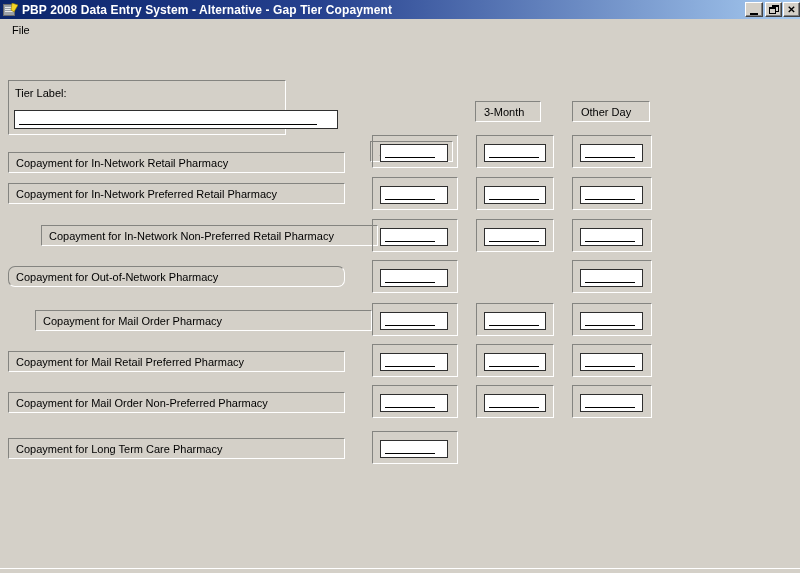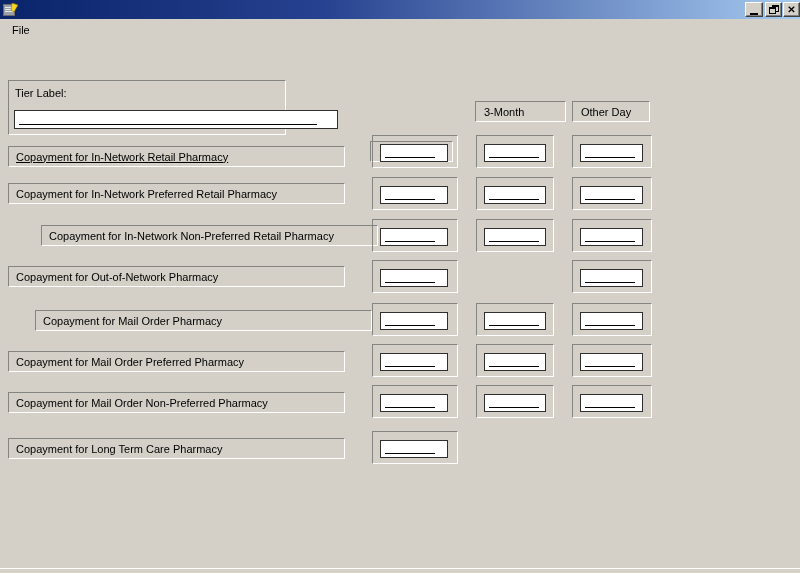--- a/index.html
+++ b/index.html
@@ -77,20 +77,21 @@
 
 <div class="titlebar">
   <svg class="app-icon" viewBox="0 0 15 14">
     <rect x="0" y="1" width="12" height="12" fill="#6b6b6b"></rect>
     <rect x="1" y="2" width="10" height="10" fill="#9aa0a8"></rect>
     <rect x="2" y="4" width="8" height="1" fill="#e8e8e8"></rect>
     <rect x="2" y="6" width="8" height="1" fill="#e8e8e8"></rect>
     <rect x="2" y="8" width="8" height="1" fill="#e8e8e8"></rect>
     <polygon points="9,0 15,2 11,9 8,7" fill="#f5d327" stroke="#8a7a00" stroke-width="0.6"></polygon>
   </svg>
+  <span class="title-text">PBP 2008 Data Entry System - Alternative - Gap Tier Copayment</span>
 
   <div class="win-btn btn-min">
     <span class="glyph-min"></span>
   </div>
   <div class="win-btn btn-restore">
     <span class="glyph-restore">
       <span class="back"></span>
         <span class="front"></span>
     </span>
   </div>
@@ -104,25 +105,25 @@
 </div>
 
 <div class="tier-group sunken">
   <span class="tier-label-text">Tier Label:</span>
   <div class="tier-input">
     <div class="tier-underline"></div>
   </div>
 </div>
 
 <div class="header-box sunken" style="left:370px;width:83px;margin-top:40px;">1-Month</div>
-<div class="header-box sunken" style="left:475px;width:91px;">3-Month</div>
+<div class="header-box sunken" style="left:475px;width:66px;">3-Month</div>
 <div class="header-box sunken" style="left:572px;width:78px;">Other Day</div>
 
 <div id="rows">
-    <div class="row-label sunken" style="top: 146px; text-decoration: underline;">Copayment for In-Network Retail Pharmacy</div>
+    <div class="row-label sunken" style="top: 152px;">Copayment for In-Network Retail Pharmacy</div>
     <div class="cell sunken" style="left: 372px; top: 135px; width: 86px;">
       <div class="textbox" style="width: 68px;">
         <div class="cell-underline"></div>
       </div>
     </div>
     <div class="cell sunken" style="left: 476px; top: 135px; width: 78px;">
       <div class="textbox" style="width: 62px;">
         <div class="cell-underline"></div>
       </div>
     </div>
@@ -156,21 +157,21 @@
     <div class="cell sunken" style="left: 476px; top: 219px; width: 78px;">
       <div class="textbox" style="width: 62px;">
         <div class="cell-underline"></div>
       </div>
     </div>
     <div class="cell sunken" style="left: 572px; top: 219px; width: 80px;">
       <div class="textbox" style="width: 63px;">
         <div class="cell-underline"></div>
       </div>
     </div>
-    <div class="row-label sunken" style="top: 266px;">Copayment for Out-of-Network Pharmacy</div>
+    <div class="row-label sunken" style="top: 266px; border-radius: 7px;">Copayment for Out-of-Network Pharmacy</div>
     <div class="cell sunken" style="left: 372px; top: 260px; width: 86px;">
       <div class="textbox" style="width: 68px;">
         <div class="cell-underline"></div>
       </div>
     </div>
     <div class="cell sunken" style="left: 572px; top: 260px; width: 80px;">
       <div class="textbox" style="width: 63px;">
         <div class="cell-underline"></div>
       </div>
     </div>
@@ -183,21 +184,21 @@
     <div class="cell sunken" style="left: 476px; top: 303px; width: 78px;">
       <div class="textbox" style="width: 62px;">
         <div class="cell-underline"></div>
       </div>
     </div>
     <div class="cell sunken" style="left: 572px; top: 303px; width: 80px;">
       <div class="textbox" style="width: 63px;">
         <div class="cell-underline"></div>
       </div>
     </div>
-    <div class="row-label sunken" style="top: 351px;">Copayment for Mail Order Preferred Pharmacy</div>
+    <div class="row-label sunken" style="top: 351px;">Copayment for Mail Retail Preferred Pharmacy</div>
     <div class="cell sunken" style="left: 372px; top: 344px; width: 86px;">
       <div class="textbox" style="width: 68px;">
         <div class="cell-underline"></div>
       </div>
     </div>
     <div class="cell sunken" style="left: 476px; top: 344px; width: 78px;">
       <div class="textbox" style="width: 62px;">
         <div class="cell-underline"></div>
       </div>
     </div>

